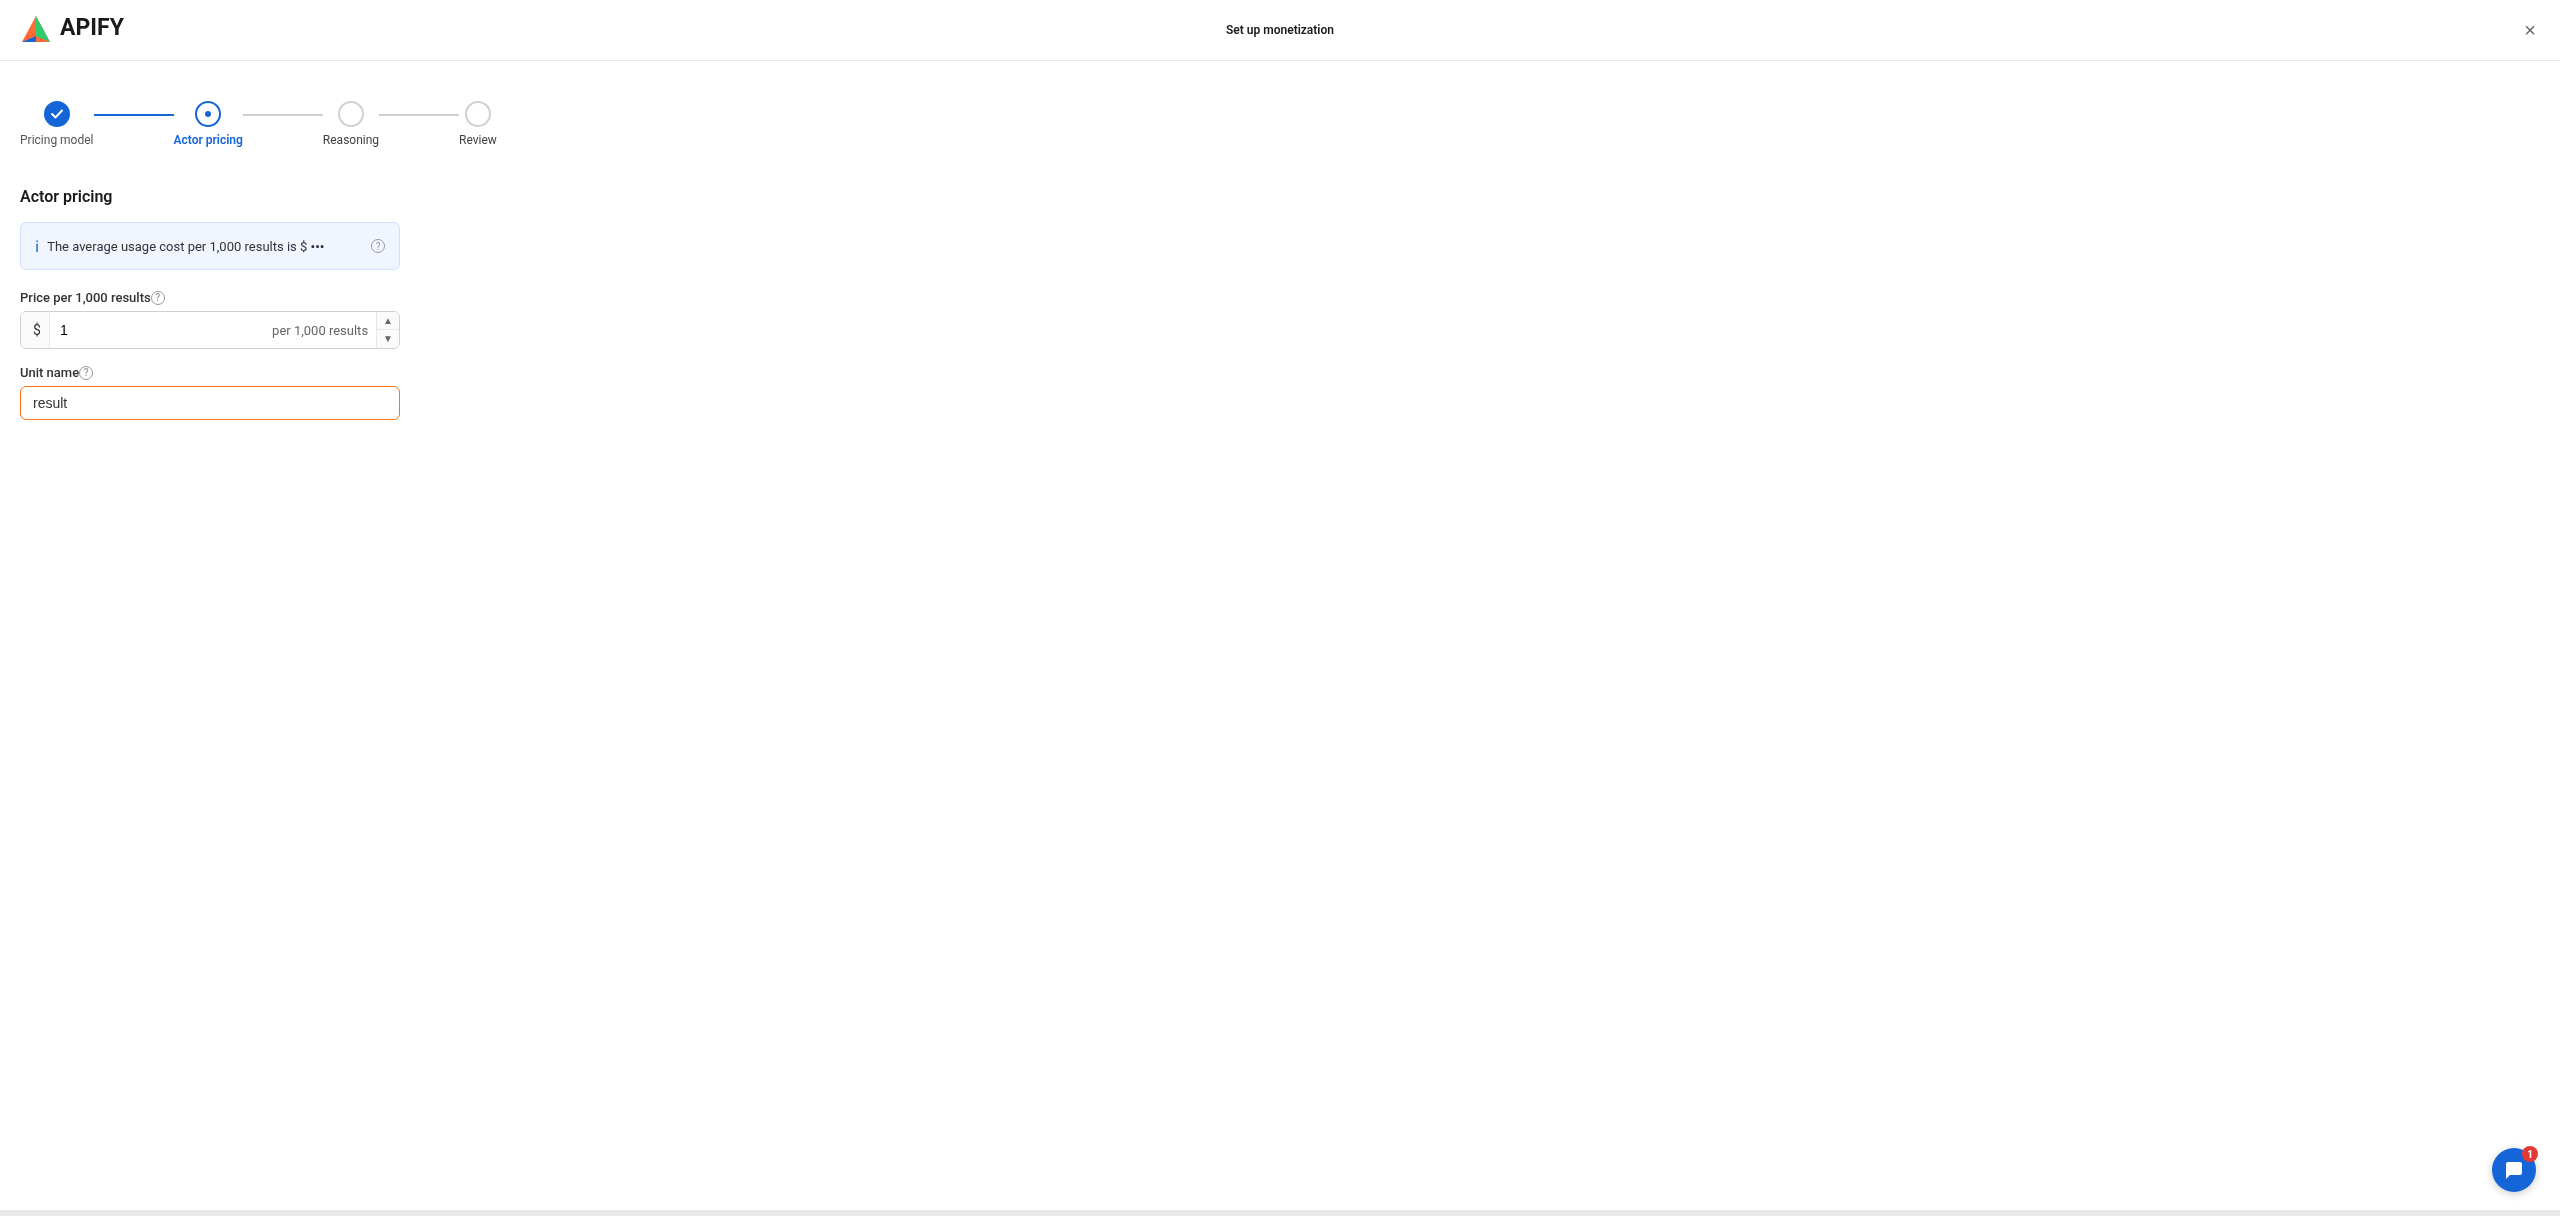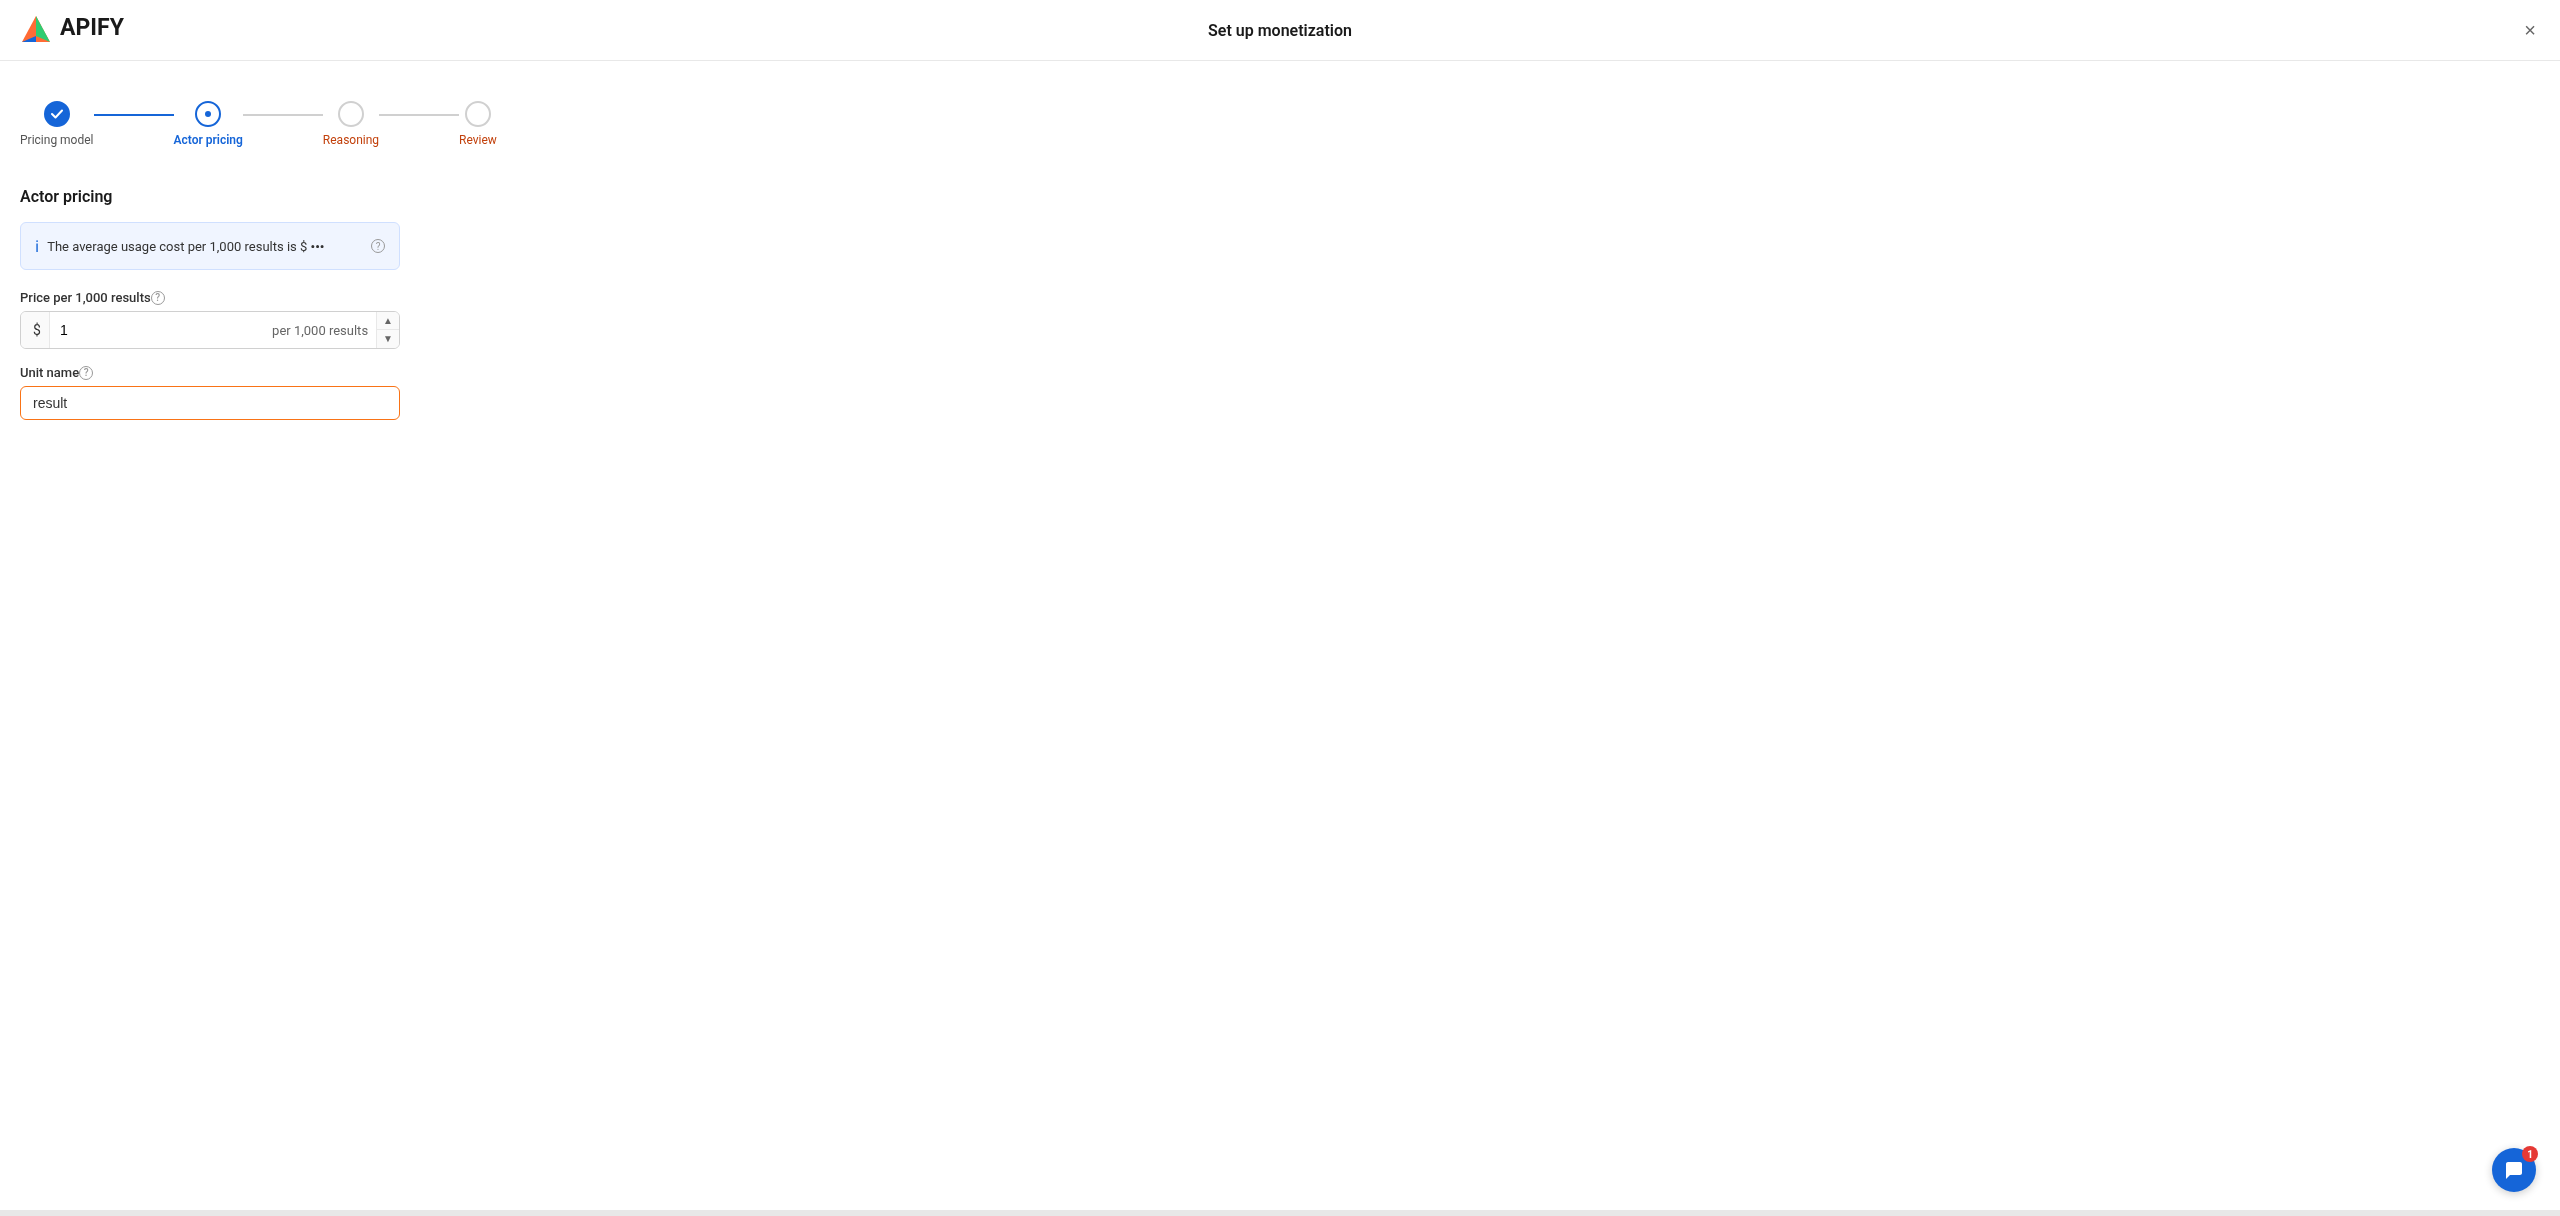--- a/index.html
+++ b/index.html
@@ -28,21 +28,21 @@
       color: #1a1a1a;
     }
     .logo-icon {
       width: 32px;
       height: 32px;
     }
     .header-title {
       position: absolute;
       left: 50%;
       transform: translateX(-50%);
-      font-size: 16px;
+      font-size: 12px;
       font-weight: 600;
       color: #1a1a1a;
     }
     .close-btn {
       position: absolute;
       right: 20px;
       top: 50%;
       transform: translateY(-50%);
       background: none;
       border: none;
@@ -108,21 +108,21 @@
       color: #1565d8;
     }
     .step-circle.inactive {
       background: #fff;
       border-color: #d0d0d0;
       color: #999;
     }
     .step-label {
       margin-top: 6px;
       font-size: 12px;
-      color: #c2410c;
+      color: #404040;
       white-space: nowrap;
     }
     .step-label.active {
       color: #1565d8;
       font-weight: 600;
     }
     .step-label.completed-label {
       color: #555;
     }
 

